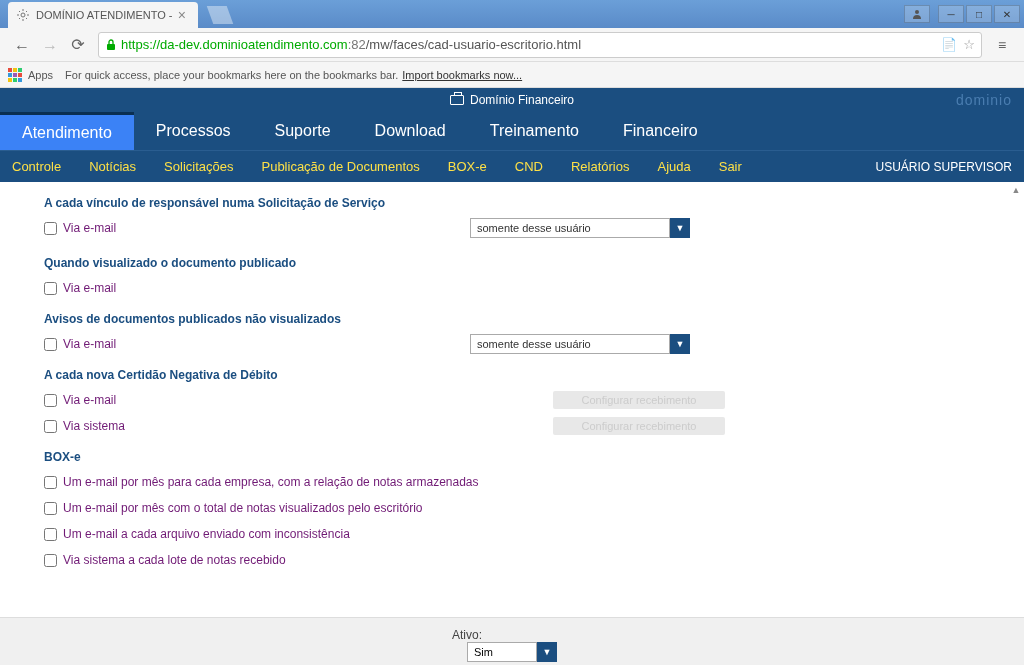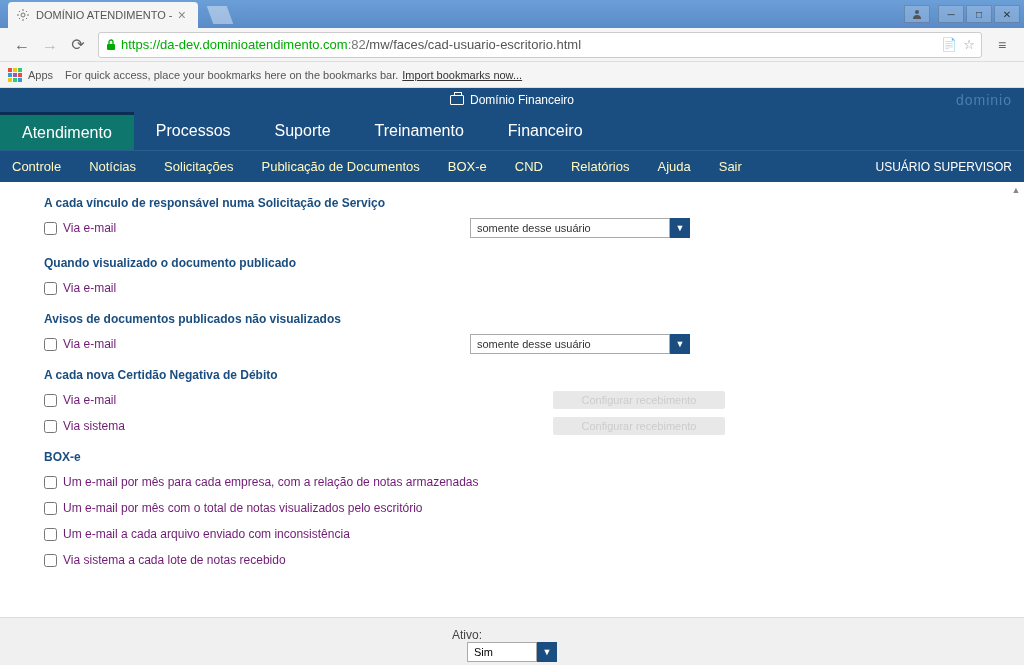--- a/index.html
+++ b/index.html
@@ -43,24 +43,24 @@
 .bm-link { color: #333; text-decoration: underline; cursor: pointer; }
 
 
 .app-header { background: #1b4e80; height: 24px; display: flex; align-items: center; justify-content: center; color: #fff; font-size: 12px; position: relative; }
 .app-header .brand { position: absolute; right: 12px; color: #4a7db0; font-size: 14px; letter-spacing: 1px; }
 .briefcase-icon { display: inline-block; width: 14px; height: 10px; border: 1px solid #fff; border-radius: 1px; margin-right: 6px; position: relative; }
 .briefcase-icon::before { content: ""; position: absolute; top: -4px; left: 3px; width: 6px; height: 3px; border: 1px solid #fff; border-bottom: none; }
 
 .main-nav { background: #1b4e80; height: 38px; display: flex; align-items: stretch; }
 .main-nav-item { color: #fff; font-size: 16px; padding: 0 22px; display: flex; align-items: center; cursor: pointer; }
-.main-nav-item.active { background: #0f766e; border-top: 3px solid #0a2f52; }
+.main-nav-item.active { background: #3b82f6; border-top: 3px solid #0a2f52; }
 
 .sub-nav { background: #1b4e80; height: 32px; display: flex; align-items: center; padding: 0 12px; border-top: 1px solid #2a5d90; }
-.sub-nav-item { color: #fef9c3; font-size: 13px; margin-right: 28px; cursor: pointer; }
+.sub-nav-item { color: #fde047; font-size: 13px; margin-right: 28px; cursor: pointer; }
 .user-label { margin-left: auto; color: #fff; font-size: 12px; }
 
 .content { background: #fff; height: 435px; overflow-y: scroll; position: relative; padding: 8px 0 0 44px; }
 
 .section-title { color: #1b4e80; font-size: 12px; font-weight: bold; margin: 6px 0 8px 0; }
 .check-row { display: flex; align-items: center; margin-bottom: 6px; height: 20px; }
 .check-row input[type=checkbox] { margin-right: 6px; }
 .check-label { color: #701a75; font-size: 12px; }
 
 .dropdown { position: absolute; left: 426px; display: flex; }
@@ -144,20 +144,21 @@
 <div class="app-header">
   <span class="briefcase-icon"></span>
   <span>Domínio Financeiro</span>
   <span class="brand">dominio</span>
 </div>
 
 <div class="main-nav">
   <div class="main-nav-item active">Atendimento</div>
   <div class="main-nav-item">Processos</div>
   <div class="main-nav-item">Suporte</div>
+  <div class="main-nav-item">Download</div>
   <div class="main-nav-item">Treinamento</div>
   <div class="main-nav-item">Financeiro</div>
 </div>
 
 <div class="sub-nav">
   <span class="sub-nav-item">Controle</span>
   <span class="sub-nav-item">Notícias</span>
   <span class="sub-nav-item">Solicitações</span>
   <span class="sub-nav-item">Publicação de Documentos</span>
   <span class="sub-nav-item">BOX-e</span>

